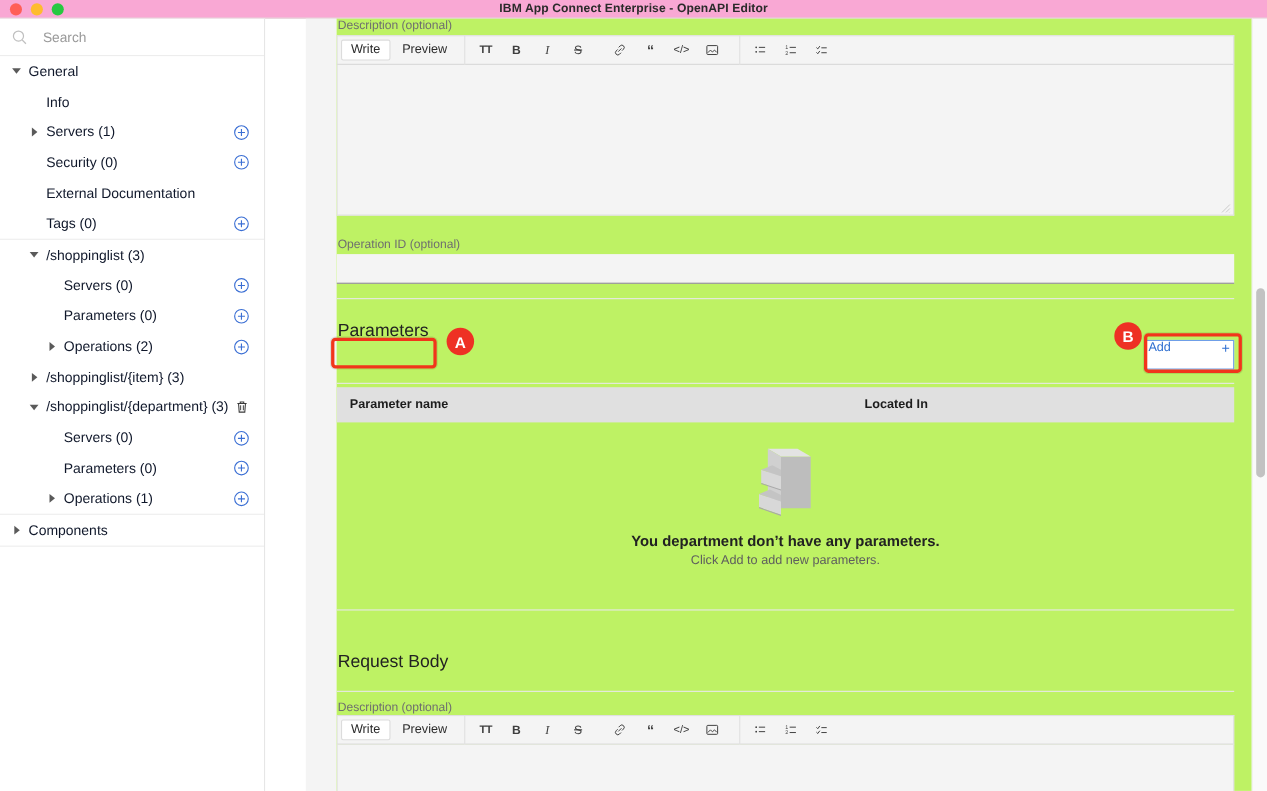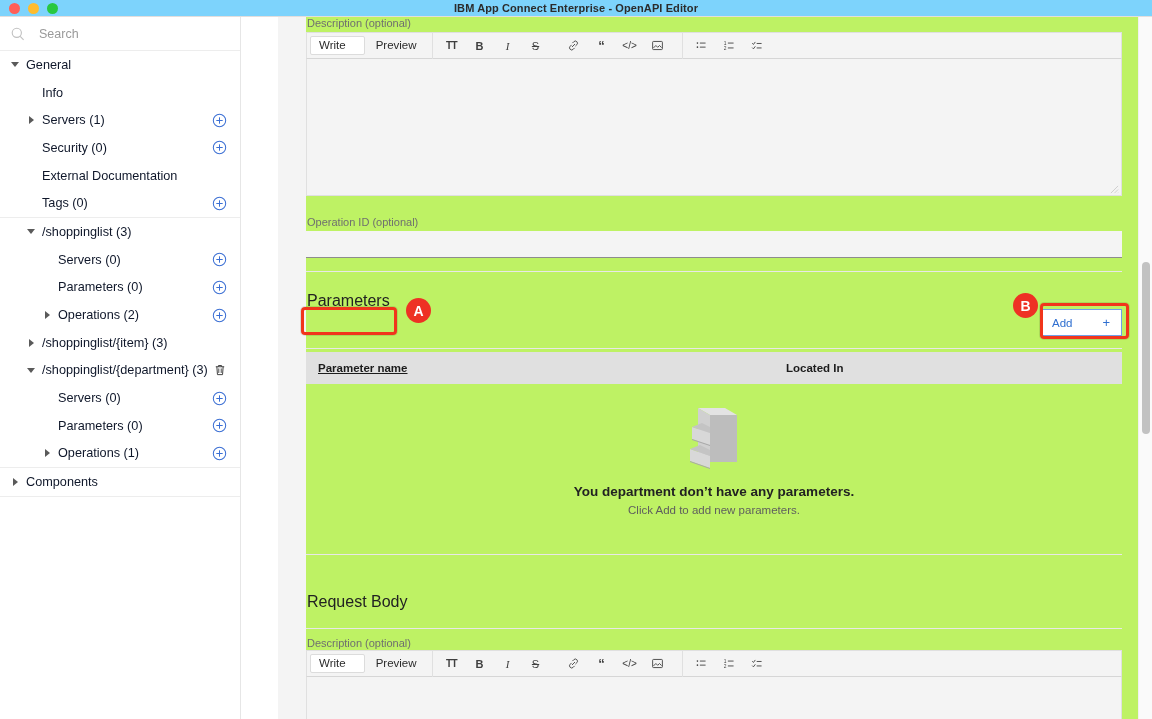--- a/index.html
+++ b/index.html
@@ -9,21 +9,21 @@
     overflow: hidden;
     background: #ffffff;
     font-family: "Liberation Sans", sans-serif;
     -webkit-font-smoothing: antialiased;
   }
 
   
   .titlebar {
     position: absolute; top: 0; left: 0;
     width: 1152px; height: 17px;
-    background: #7dd3fc;
+    background: #f9a8d4;
     border-bottom: 1px solid #e3dedd;
     display: flex; align-items: center;
   }
   .traffic {
     display: flex; align-items: center; gap: 8px;
     margin-left: 9px;
   }
   .dot { width: 11px; height: 11px; border-radius: 50%; display: block; }
   .dot.red { background: #ff5f57; }
   .dot.yellow { background: #febc2e; }
@@ -133,21 +133,21 @@
   .md-tab {
     font-size: 11.5px; color: #2b2b2b;
     padding: 3px 9px 4px 9px;
     margin: 0 1px;
     border-radius: 2px;
     cursor: default;
   }
   .md-tab.active {
     background: #ffffff;
     border: 1px solid #dcdcdc;
-    padding: 2px 18px 3px 8px;
+    padding: 2px 8px 3px 8px;
     text-align: right;
   }
   .md-sep { width: 1px; height: 27px; background: #e0e0e0; margin: 0 5px; }
   .md-btn {
     width: 22px; height: 22px;
     display: flex; align-items: center; justify-content: center;
     color: #3f3f3f;
     font-size: 11px;
     margin: 4px 3px;
     cursor: default;
@@ -177,35 +177,35 @@
     font-size: 16px;
     color: #222222;
     font-weight: normal;
   }
 
   
   .add-btn {
     width: 82px; height: 27px;
     border: 1px solid #6f9fe8;
     background: #ffffff;
-    display: flex; align-items: center; justify-content: space-between;
-    padding: 0 11px;
+    display: flex; align-items: flex-start; justify-content: space-between;
+    padding: 0 3px;
     font-size: 11.5px;
     color: #2f6fd0;
     cursor: default;
   }
 
   
   .ptable-head {
     height: 32px;
     background: #e0e0e0;
     display: flex; align-items: center;
     font-size: 11.5px; font-weight: bold; color: #1c1c1c;
   }
-  .col-name { padding-left: 12px; width: 480px; text-decoration: underline; }
+  .col-name { padding-left: 12px; width: 480px; }
   .col-loc  { }
 
   .empty-wrap {
     display: flex; flex-direction: column; align-items: center;
   }
   .empty-title {
     font-size: 13.5px; font-weight: bold; color: #222222;
   }
   .empty-sub {
     font-size: 11.5px; color: #5e5e5e;

